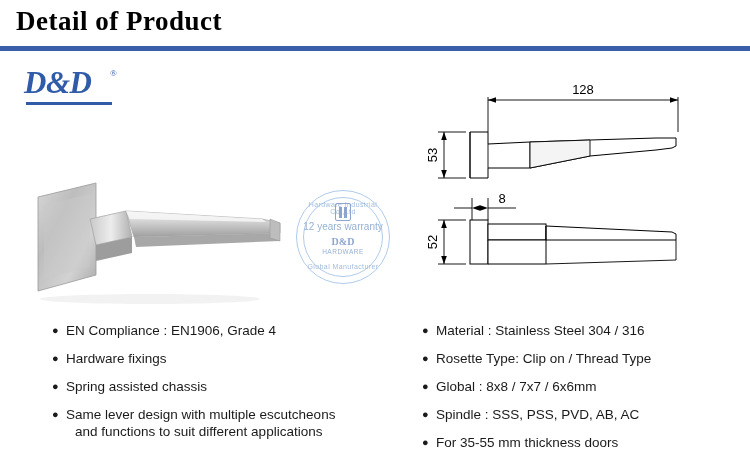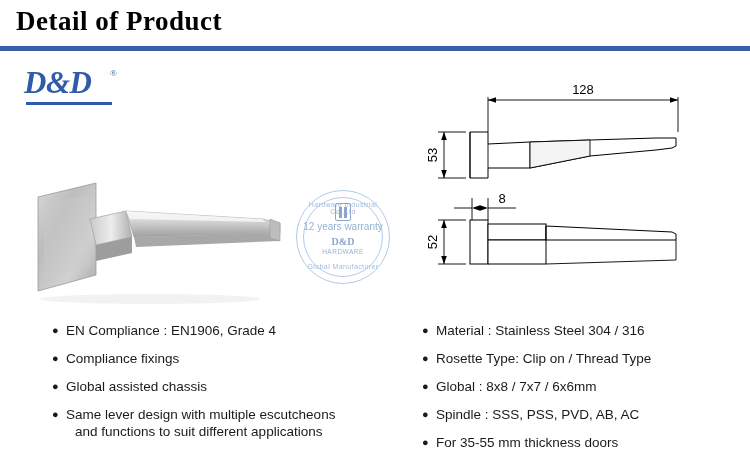--- a/index.html
+++ b/index.html
@@ -342,25 +342,25 @@
 
   <div class="specs">
 
     <div class="spec-col spec-col-left">
       <div class="spec-item">
         <span class="bullet">●</span>
         <span>EN Compliance : EN1906, Grade 4</span>
       </div>
       <div class="spec-item">
         <span class="bullet">●</span>
-        <span>Compliance fixings</span>
-      </div>
-      <div class="spec-item">
-        <span class="bullet">●</span>
-        <span>Global assisted chassis</span>
+        <span>Hardware fixings</span>
+      </div>
+      <div class="spec-item">
+        <span class="bullet">●</span>
+        <span>Spring assisted chassis</span>
       </div>
       <div class="spec-item">
         <span class="bullet">●</span>
         <span>Same lever design with multiple escutcheons</span>
         <span class="line2">and functions to suit different applications</span>
       </div>
     </div>
 
     <div class="spec-col spec-col-right">
       <div class="spec-item">

